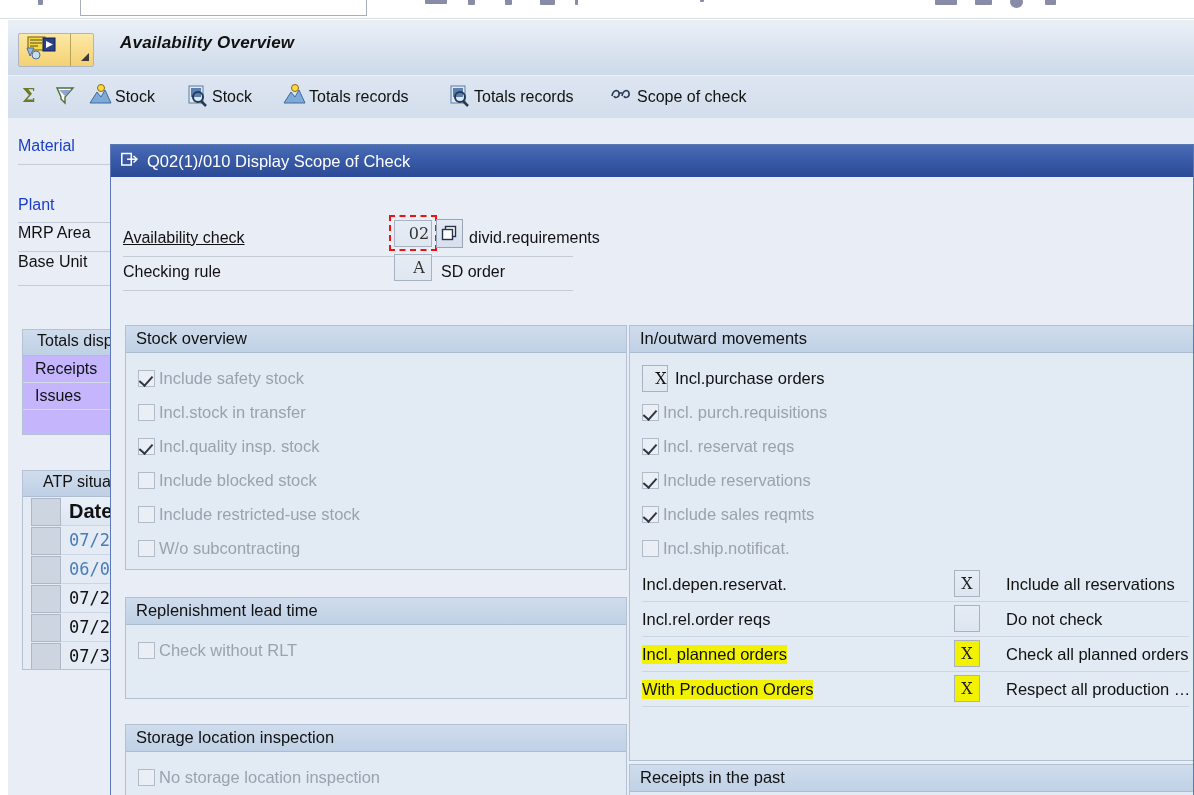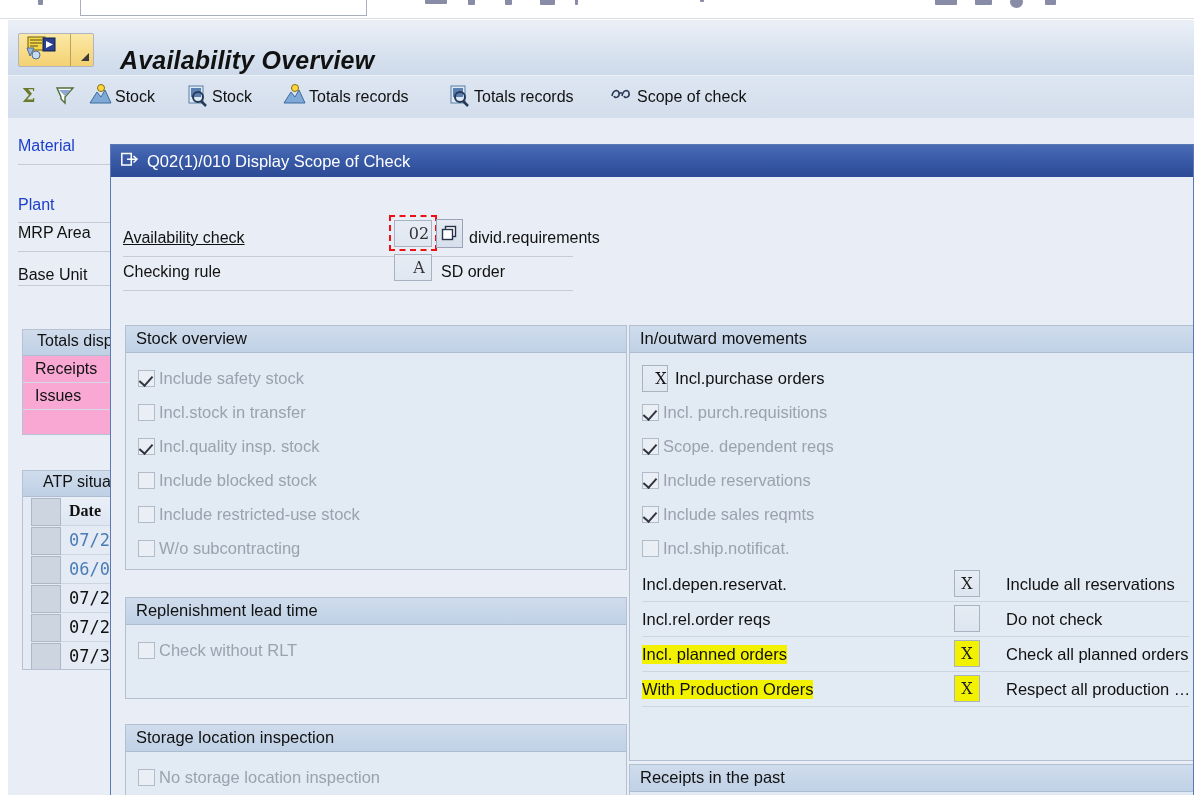--- a/index.html
+++ b/index.html
@@ -25,54 +25,54 @@
   .titleband{position:absolute;left:8px;top:25px;width:1186px;height:50px;
     background:linear-gradient(to bottom,#e8eef6 0%,#dbe4f0 45%,#cddaea 100%);}
   .titlebtn{position:absolute;left:18px;top:33px;width:74px;height:32px;display:flex;
     border:1px solid #b0b5c0;border-radius:2px;overflow:hidden;
     background:linear-gradient(to bottom,#fbe9a8 0%,#f8dd8b 50%,#f3d173 100%);}
   .titlebtn .glyph{flex:1;position:relative;}
   .titlebtn .sep{width:1px;background:#b9a35c;}
   .titlebtn .arrowcell{width:22px;position:relative;}
   .titlebtn .arrowcell:after{content:"";position:absolute;right:4px;bottom:5px;
     border-left:8px solid transparent;border-bottom:8px solid #3b3b3b;}
-  .apptitle{position:absolute;left:120px;top:33px;font-size:25px;font-style:italic;font-weight:bold;
-    color:#111;letter-spacing:.2px;white-space:nowrap;margin-top:13px;}
+  .apptitle{position:absolute;left:120px;top:33px;font-size:17px;font-style:italic;font-weight:bold;
+    color:#111;letter-spacing:.2px;white-space:nowrap;}
 
   
   .toolbar{position:absolute;left:8px;top:76px;width:1186px;height:42px;
     background:linear-gradient(to bottom,#dde6f1 0%,#d3ddec 100%);border-bottom:1px solid #bcc6d6;}
   .tbitem{position:absolute;top:84px;height:26px;display:flex;align-items:center;gap:2px;
     font-size:16px;color:#111;white-space:nowrap;cursor:default;}
   .tbitem .lbl{padding-left:1px;text-align:center;}
 
   
   .bgform{position:absolute;left:8px;top:118px;width:1186px;height:677px;background:#e9eef6;}
   .bgfield{position:absolute;font-size:16px;white-space:nowrap;}
   .bgfield.link{color:#1b3fcc;}
   .bgfield.dark{color:#111;}
   .bgline{position:absolute;height:1px;background:#c4ccd8;}
 
-  .bgpanel{position:absolute;border:1px solid #b6c2d3;background:#f9a8d4;}
+  .bgpanel{position:absolute;border:1px solid #b6c2d3;background:#c4b5fd;}
   .bgpanel .hdr{height:26px;background:linear-gradient(to bottom,#cfdcec 0%,#bfd0e5 100%);
     border-bottom:1px solid #aebdd2;font-size:16px;color:#111;padding:2px 0 0 14px;
     box-sizing:border-box;white-space:nowrap;overflow:hidden;}
   .bgpanel .row{font-size:16px;color:#111;padding:4px 0 4px 12px;white-space:nowrap;
     border-bottom:1px solid #d2dae6;}
 
   .atpwrap{position:absolute;left:14px;top:352px;width:110px;height:198px;
     border:1px solid #b6c2d3;background:#e4ebf4;overflow:hidden;}
   .atphdr{height:26px;background:linear-gradient(to bottom,#cfdcec 0%,#bfd0e5 100%);
     border-bottom:1px solid #aebdd2;font-size:16px;color:#111;padding:2px 0 0 20px;box-sizing:border-box;white-space:nowrap;}
   .atprow{display:flex;height:29px;align-items:stretch;}
   .atpsel{width:30px;background:#cdd5e0;border:1px solid #aeb7c5;margin:1px 0 0 8px;box-sizing:border-box;}
   .atpcol{flex:1;border-bottom:1px solid #ccd5e2;font-size:17px;
     font-family:"DejaVu Sans Mono", monospace;display:flex;align-items:center;padding-left:8px;
     color:#111;white-space:nowrap;overflow:hidden;}
-  .atpcol.head{font-family:Liberation Serif, serif;font-weight:bold;font-size:16px;
+  .atpcol.head{font-family:Liberation Sans, sans-serif;font-weight:bold;font-size:20px;
     background:linear-gradient(to bottom,#eaf0f8,#dde6f1);}
   .atpcol.blue{color:#4a7db5;}
 
   
   .modal{position:absolute;left:110px;top:128px;width:1084px;height:667px;
     background:#e9eef6;border:1px solid #5b79b5;box-sizing:border-box;overflow:hidden;margin-top:16px;}
   .modal-title{height:32px;width:100%;
     background:linear-gradient(to bottom,#4a6cb5 0%,#3a5ba8 45%,#2c4a95 100%);
     display:flex;align-items:center;padding-left:10px;box-sizing:border-box;gap:9px;}
   .modal-title .ttxt{color:#fff;font-size:16.5px;white-space:nowrap;}
@@ -246,21 +246,21 @@
   <div class="bgform">
     <div class="bgfield link" style="left:10px;top:19px;">Material</div>
     <div class="bgline" style="left:10px;top:46px;width:115px;"></div>
 
     <div class="bgfield link" style="left:10px;top:78px;">Plant</div>
     <div class="bgline" style="left:10px;top:104px;width:115px;"></div>
 
     <div class="bgfield dark" style="left:10px;top:106px;">MRP Area</div>
     <div class="bgline" style="left:10px;top:133px;width:115px;"></div>
 
-    <div class="bgfield dark" style="left:10px;top:148px;">Base Unit</div>
+    <div class="bgfield dark" style="left:10px;top:135px;">Base Unit</div>
     <div class="bgline" style="left:10px;top:167px;width:115px;"></div>
 
     <div class="bgpanel" style="left:14px;top:211px;width:111px;height:104px;">
       <div class="hdr">Totals disp</div>
       <div class="row">Receipts</div>
       <div class="row">Issues</div>
     </div>
 
     <div class="atpwrap">
       <div class="atphdr">ATP situat</div>
@@ -383,21 +383,21 @@
                  font-family:'DejaVu Serif',serif;color:#111;">X</span>
             <span class="cblbl on">Incl.purchase orders</span>
           </div>
 
           <div class="cbrow">
             <span class="cb dis checked"></span>
             <span class="cblbl dis">Incl. purch.requisitions</span>
           </div>
           <div class="cbrow">
             <span class="cb dis checked"></span>
-            <span class="cblbl dis">Scope. dependent reqs</span>
+            <span class="cblbl dis">Incl. reservat reqs</span>
           </div>
           <div class="cbrow">
             <span class="cb dis checked"></span>
             <span class="cblbl dis">Include reservations</span>
           </div>
           <div class="cbrow">
             <span class="cb dis checked"></span>
             <span class="cblbl dis">Include sales reqmts</span>
           </div>
           <div class="cbrow">

